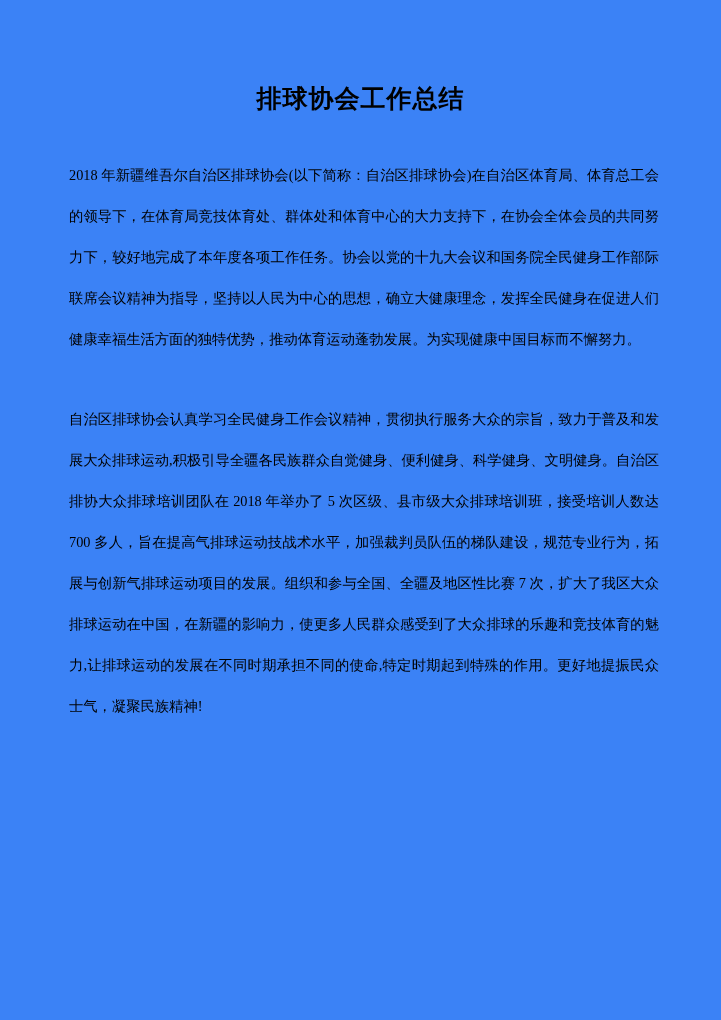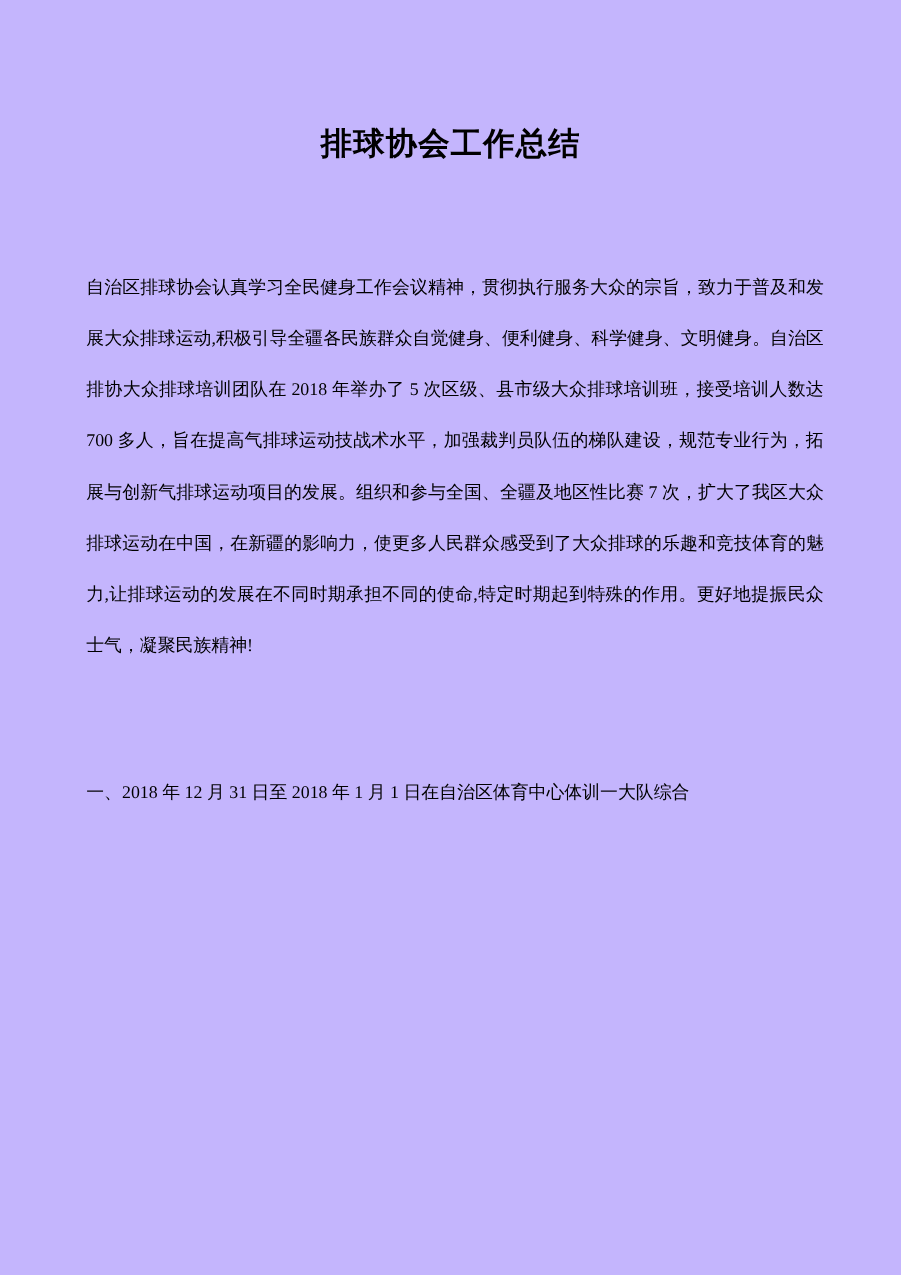--- a/index.html
+++ b/index.html
@@ -11,23 +11,23 @@
     width: 721px;
     height: 1020px;
     font-family: "Liberation Serif", "DejaVu Serif", serif;
     color: #000000;
     overflow: hidden;
   }
   .page {
     position: relative;
     width: 721px;
     height: 1020px;
-    background: #c4b5fd;
+    background: #3b82f6;
     box-sizing: border-box;
-    padding: 16px 62px;
+    padding: 0 62px;
   }
   .doc-title {
     margin: 0;
     padding-top: 82px;
     text-align: center;
     font-family: "Liberation Sans", "DejaVu Sans", sans-serif;
     font-weight: bold;
     font-size: 25px;
     letter-spacing: 1px;
     color: #000000;
@@ -52,27 +52,27 @@
 </style>
 </head>
 <body>
 
 <div class="page">
 
   <h1 class="doc-title">排球协会工作总结</h1>
 
   <div class="body-block">
 
+    <p class="para indent">2018 年新疆维吾尔自治区排球协会(以下简称：自治区排球协会)在自治区体育局、体育总工会的领导下，在体育局竞技体育处、群体处和体育中心的大力支持下，在协会全体会员的共同努力下，较好地完成了本年度各项工作任务。协会以党的十九大会议和国务院全民健身工作部际联席会议精神为指导，坚持以人民为中心的思想，确立大健康理念，发挥全民健身在促进人们健康幸福生活方面的独特优势，推动体育运动蓬勃发展。为实现健康中国目标而不懈努力。</p>
 
     <div class="gap-lg"></div>
 
     <p class="para indent">自治区排球协会认真学习全民健身工作会议精神，贯彻执行服务大众的宗旨，致力于普及和发展大众排球运动,积极引导全疆各民族群众自觉健身、便利健身、科学健身、文明健身。自治区排协大众排球培训团队在 2018 年举办了 5 次区级、县市级大众排球培训班，接受培训人数达 700 多人，旨在提高气排球运动技战术水平，加强裁判员队伍的梯队建设，规范专业行为，拓展与创新气排球运动项目的发展。组织和参与全国、全疆及地区性比赛 7 次，扩大了我区大众排球运动在中国，在新疆的影响力，使更多人民群众感受到了大众排球的乐趣和竞技体育的魅力,让排球运动的发展在不同时期承担不同的使命,特定时期起到特殊的作用。更好地提振民众士气，凝聚民族精神!</p>
 
     <div class="gap-md"></div>
 
 
     <div class="gap-md"></div>
 
-    <p class="para indent">一、2018 年 12 月 31 日至 2018 年 1 月 1 日在自治区体育中心体训一大队综合</p>
 
   </div>
 
 </div>
 
 </body></html>

